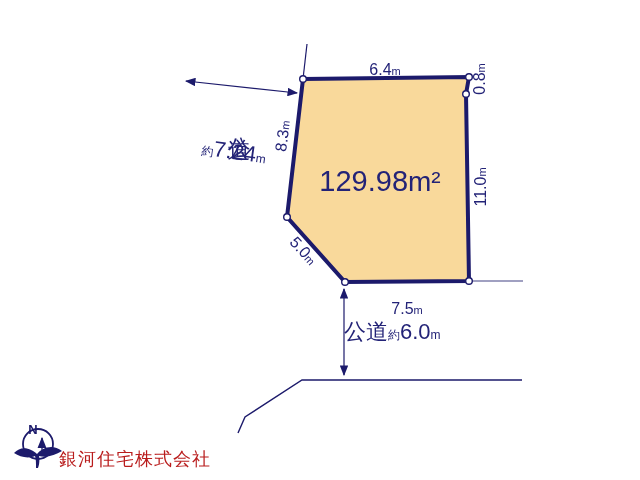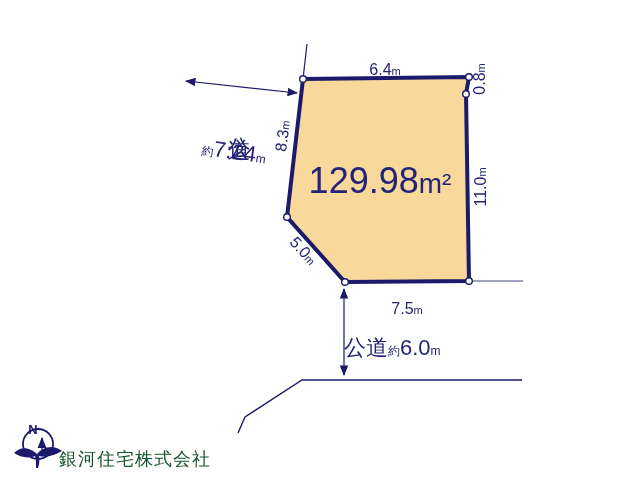--- a/index.html
+++ b/index.html
@@ -4,26 +4,26 @@
 <style>
   html,body{margin:0;padding:0;background:#ffffff;}
   .canvas{
     position:relative;width:640px;height:480px;overflow:hidden;background:#ffffff;
     font-family:"Liberation Sans","DejaVu Sans",sans-serif;
   }
   .canvas svg{position:absolute;left:0;top:0;}
   .lbl{position:absolute;color:#232377;white-space:nowrap;transform-origin:center;line-height:1;}
   .v{font-size:16px;}
   .u{font-size:11px;}
-  .av{font-size:36px;}
+  .av{font-size:29px;}
   .au{font-size:28px;}
   .big{font-size:22px;}
   .sml{font-size:12px;}
   .watermark{
-    position:absolute;left:59px;top:447px;font-size:18px;color:#14532d;
+    position:absolute;left:59px;top:447px;font-size:18px;color:#b91c1c;
     letter-spacing:1px;white-space:nowrap;
   }
 </style>
 </head>
 <body>
 
 <div class="canvas">
 
   <svg width="640" height="480" viewBox="0 0 640 480">
     <defs>
@@ -83,19 +83,19 @@
   <div class="lbl" style="left:380px;top:181px;transform:translate(-50%,-50%);">
     <span class="av">129.98</span><span class="au">m²</span>
   </div>
 
   <div class="lbl" style="left:239px;top:120px;transform:translate(-50%,-50%);writing-mode:vertical-rl;text-orientation:upright;font-size:23px;letter-spacing:2px;">公道</div>
 
   <div class="lbl" style="left:234px;top:152px;transform:translate(-50%,-50%) rotate(8deg);">
     <span class="sml">約</span><span class="big">7.24</span><span class="sml">m</span>
   </div>
 
-  <div class="lbl" style="left:344px;top:337px;">
+  <div class="lbl" style="left:344px;top:321px;">
     <span class="big">公道</span><span class="sml">約</span><span class="big">6.0</span><span class="sml">m</span>
   </div>
 
   <div class="watermark">銀河住宅株式会社</div>
 
 </div>
 
 </body></html>

